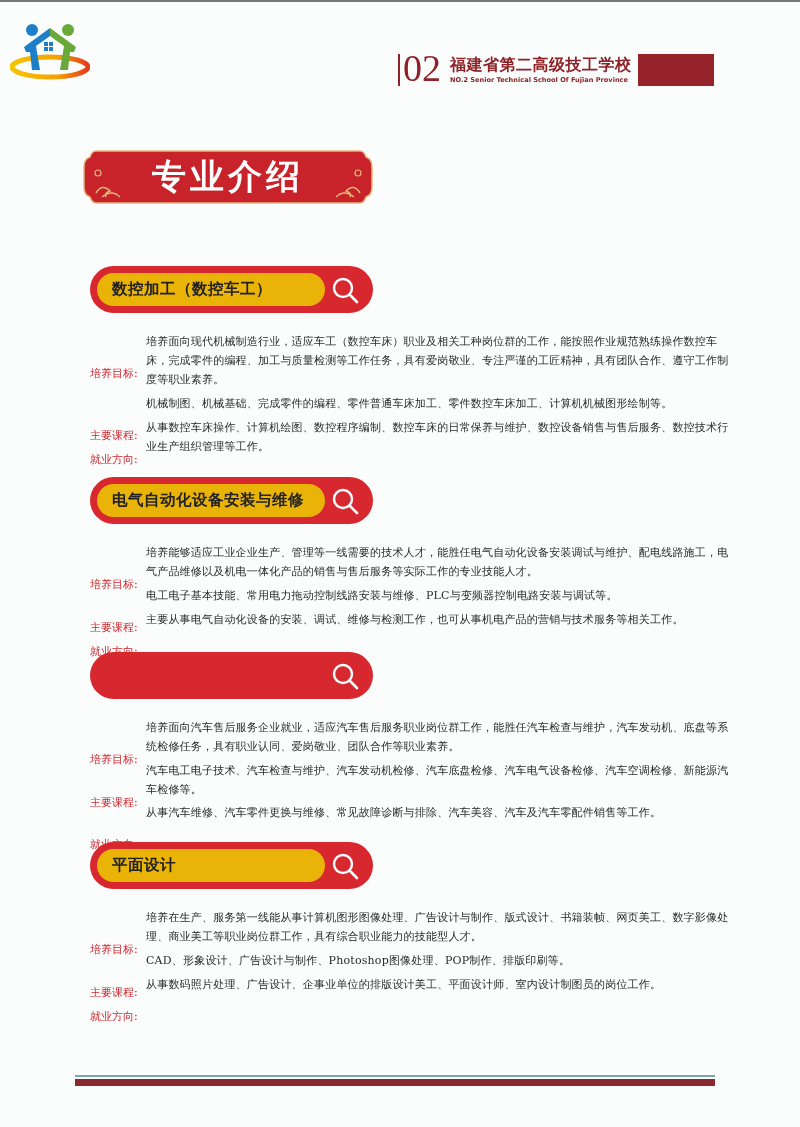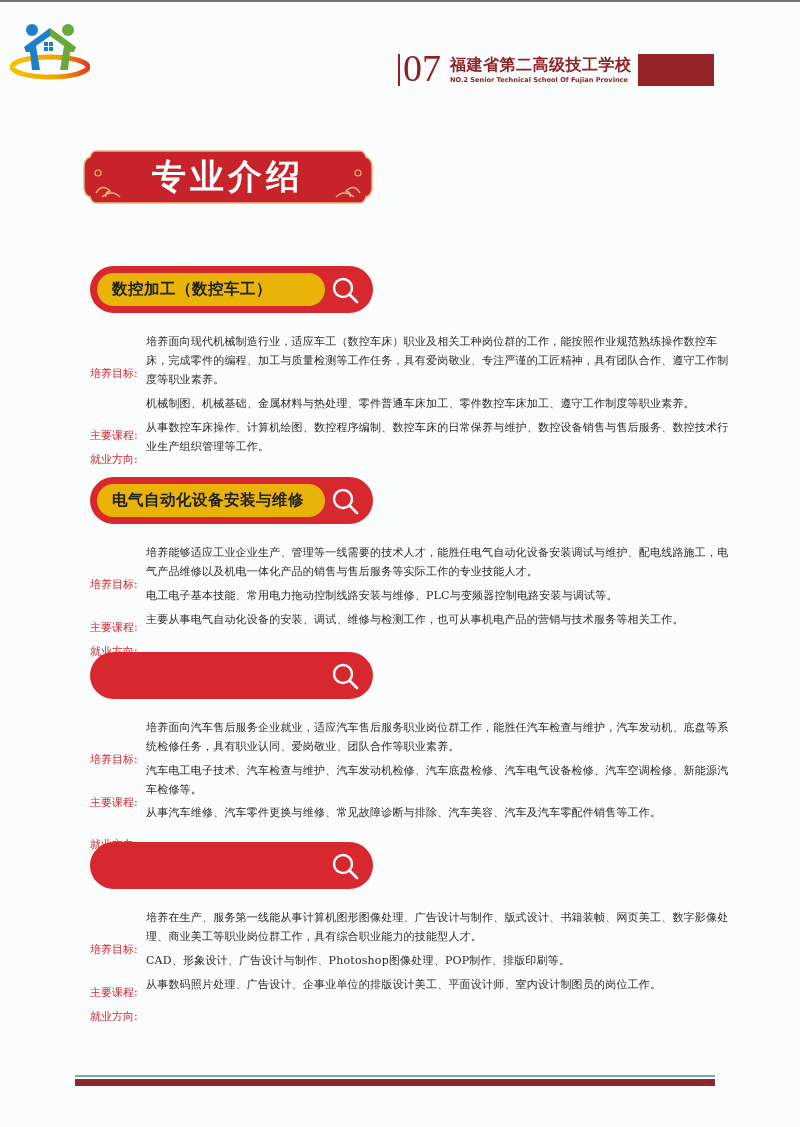--- a/index.html
+++ b/index.html
@@ -54,21 +54,21 @@
   <path d="M14 25 L40 6 L40 14 L26 24 L30 48 L22 48 L20 30 L16 30 Z" fill="#1d7fc9"></path>
   <path d="M66 25 L40 6 L40 14 L54 24 L50 48 L58 48 L60 30 L64 30 Z" fill="#68a93a"></path>
   <rect x="34" y="20" width="4" height="4" fill="#1d7fc9"></rect>
   <rect x="39" y="20" width="4" height="4" fill="#1d7fc9"></rect>
   <rect x="34" y="25" width="4" height="4" fill="#1d7fc9"></rect>
   <rect x="39" y="25" width="4" height="4" fill="#1d7fc9"></rect>
 </svg>
 
 <div class="hdr">
   <div class="hdr-vline"></div>
-  <div class="hdr-num">07</div>
+  <div class="hdr-num">02</div>
   <div class="hdr-cn">福建省第二高级技工学校</div>
   <div class="hdr-en">NO.2 Senior Technical School Of Fujian Province</div>
 </div>
 <div class="hdr-block"></div>
 
 <div class="banner">
   <svg width="292" height="56" viewBox="0 0 292 56" style="position:absolute;left:0;top:0">
     <path d="M14 2 H278 Q282 2 284 8 Q290 10 290 18 V38 Q290 46 284 48 Q282 54 278 54 H14 Q10 54 8 48 Q2 46 2 38 V18 Q2 10 8 8 Q10 2 14 2 Z" fill="#c8222a" stroke="#e5b67a" stroke-width="1.5"></path>
     <path d="M14 44 q6 -10 14 -2 q-6 2 -4 6 M20 48 q10 -8 18 0" fill="none" stroke="#e5b67a" stroke-width="1.5"></path>
     <path d="M278 44 q-6 -10 -14 -2 q6 2 4 6 M272 48 q-10 -8 -18 0" fill="none" stroke="#e5b67a" stroke-width="1.5"></path>
@@ -86,21 +86,21 @@
     <circle cx="14" cy="14" r="9" fill="none" stroke="#fff" stroke-width="2.4"></circle>
     <line x1="20.5" y1="20.5" x2="28" y2="28" stroke="#fff" stroke-width="2.6" stroke-linecap="round"></line>
   </svg>
 </div>
 <div class="entry" style="top:332px">
   <span class="entry-label">培养目标:</span>
   <span class="entry-text">培养面向现代机械制造行业，适应车工（数控车床）职业及相关工种岗位群的工作，能按照作业规范熟练操作数控车床，完成零件的编程、加工与质量检测等工作任务，具有爱岗敬业、专注严谨的工匠精神，具有团队合作、遵守工作制度等职业素养。</span>
 </div>
 <div class="entry" style="top:394px">
   <span class="entry-label">主要课程:</span>
-  <span class="entry-text">机械制图、机械基础、金属材料与热处理、零件普通车床加工、零件数控车床加工、遵守工作制度等职业素养。</span>
+  <span class="entry-text">机械制图、机械基础、完成零件的编程、零件普通车床加工、零件数控车床加工、计算机机械图形绘制等。</span>
 </div>
 <div class="entry" style="top:418px">
   <span class="entry-label">就业方向:</span>
   <span class="entry-text">从事数控车床操作、计算机绘图、数控程序编制、数控车床的日常保养与维护、数控设备销售与售后服务、数控技术行业生产组织管理等工作。</span>
 </div>
 
 <div class="pill" style="top:477px">
   <div class="pill-inner">
       <span class="pill-text">电气自动化设备安装与维修</span>
     </div>
@@ -135,20 +135,23 @@
 <div class="entry" style="top:761px">
   <span class="entry-label">主要课程:</span>
   <span class="entry-text">汽车电工电子技术、汽车检查与维护、汽车发动机检修、汽车底盘检修、汽车电气设备检修、汽车空调检修、新能源汽车检修等。</span>
 </div>
 <div class="entry" style="top:803px">
   <span class="entry-label">就业方向:</span>
   <span class="entry-text">从事汽车维修、汽车零件更换与维修、常见故障诊断与排除、汽车美容、汽车及汽车零配件销售等工作。</span>
 </div>
 
 <div class="pill" style="top:842px">
+  <div class="pill-inner">
+      <span class="pill-text">平面设计</span>
+    </div>
   <svg class="pill-icon" viewBox="0 0 32 32">
     <circle cx="14" cy="14" r="9" fill="none" stroke="#fff" stroke-width="2.4"></circle>
     <line x1="20.5" y1="20.5" x2="28" y2="28" stroke="#fff" stroke-width="2.6" stroke-linecap="round"></line>
   </svg>
 </div>
 <div class="entry" style="top:908px">
   <span class="entry-label">培养目标:</span>
   <span class="entry-text">培养在生产、服务第一线能从事计算机图形图像处理、广告设计与制作、版式设计、书籍装帧、网页美工、数字影像处理、商业美工等职业岗位群工作，具有综合职业能力的技能型人才。</span>
 </div>
 <div class="entry" style="top:951px">

